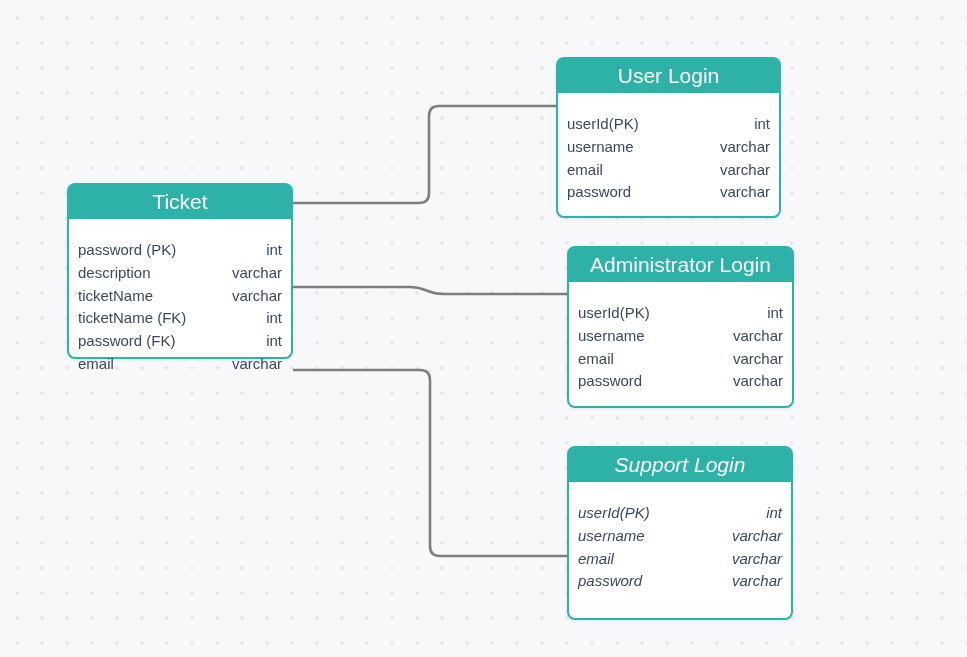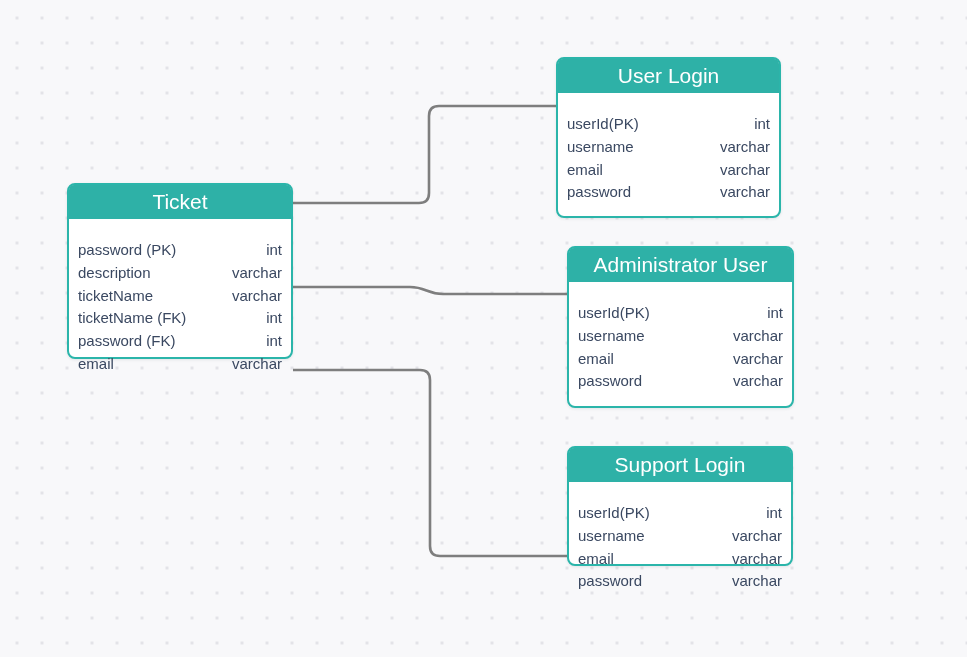--- a/index.html
+++ b/index.html
@@ -37,21 +37,21 @@
   .field-row {
     display:flex; justify-content:space-between; align-items:baseline;
     font-size:15px; line-height:22.8px; color:#3a4861;
     white-space:nowrap;
   }
   .field-name { text-align:left; }
   .field-type { text-align:center; }
   #entity-ticket              { left:67px;  top:183px; width:226px; height:176px; }
   #entity-user-login          { left:556px; top:57px;  width:225px; height:161px; }
   #entity-administrator-login { left:567px; top:246px; width:227px; height:162px; }
-  #entity-support-login       { left:567px; top:446px; width:226px; height:120px; }
+  #entity-support-login       { left:567px; top:446px; width:226px; height:174px;font-style:italic; }
 </style>
 </head>
 <body>
 
 <svg id="connector-layer" viewBox="0 0 967 657" xmlns="http://www.w3.org/2000/svg">
   <path class="connector" d="M 293 203 L 419 203 Q 429 203 429 193 L 429 116 Q 429 106 439 106 L 556 106"></path>
   <path class="connector" d="M 293 287 L 410 287 C 426 287 427 294 443 294 L 567 294"></path>
   <path class="connector" d="M 293 370 L 420 370 Q 430 370 430 380 L 430 546 Q 430 556 440 556 L 567 556"></path>
 </svg>
 
@@ -101,21 +101,21 @@
       <span class="field-type">varchar</span>
     </div>
     <div class="field-row">
       <span class="field-name">password</span>
       <span class="field-type">varchar</span>
     </div>
   </div>
 </div>
 
 <div class="entity" id="entity-administrator-login">
-  <div class="entity-header">Administrator User</div>
+  <div class="entity-header">Administrator Login</div>
   <div class="entity-body">
     <div class="field-row">
       <span class="field-name">userId(PK)</span>
       <span class="field-type">int</span>
     </div>
     <div class="field-row">
       <span class="field-name">username</span>
       <span class="field-type">varchar</span>
     </div>
     <div class="field-row">

